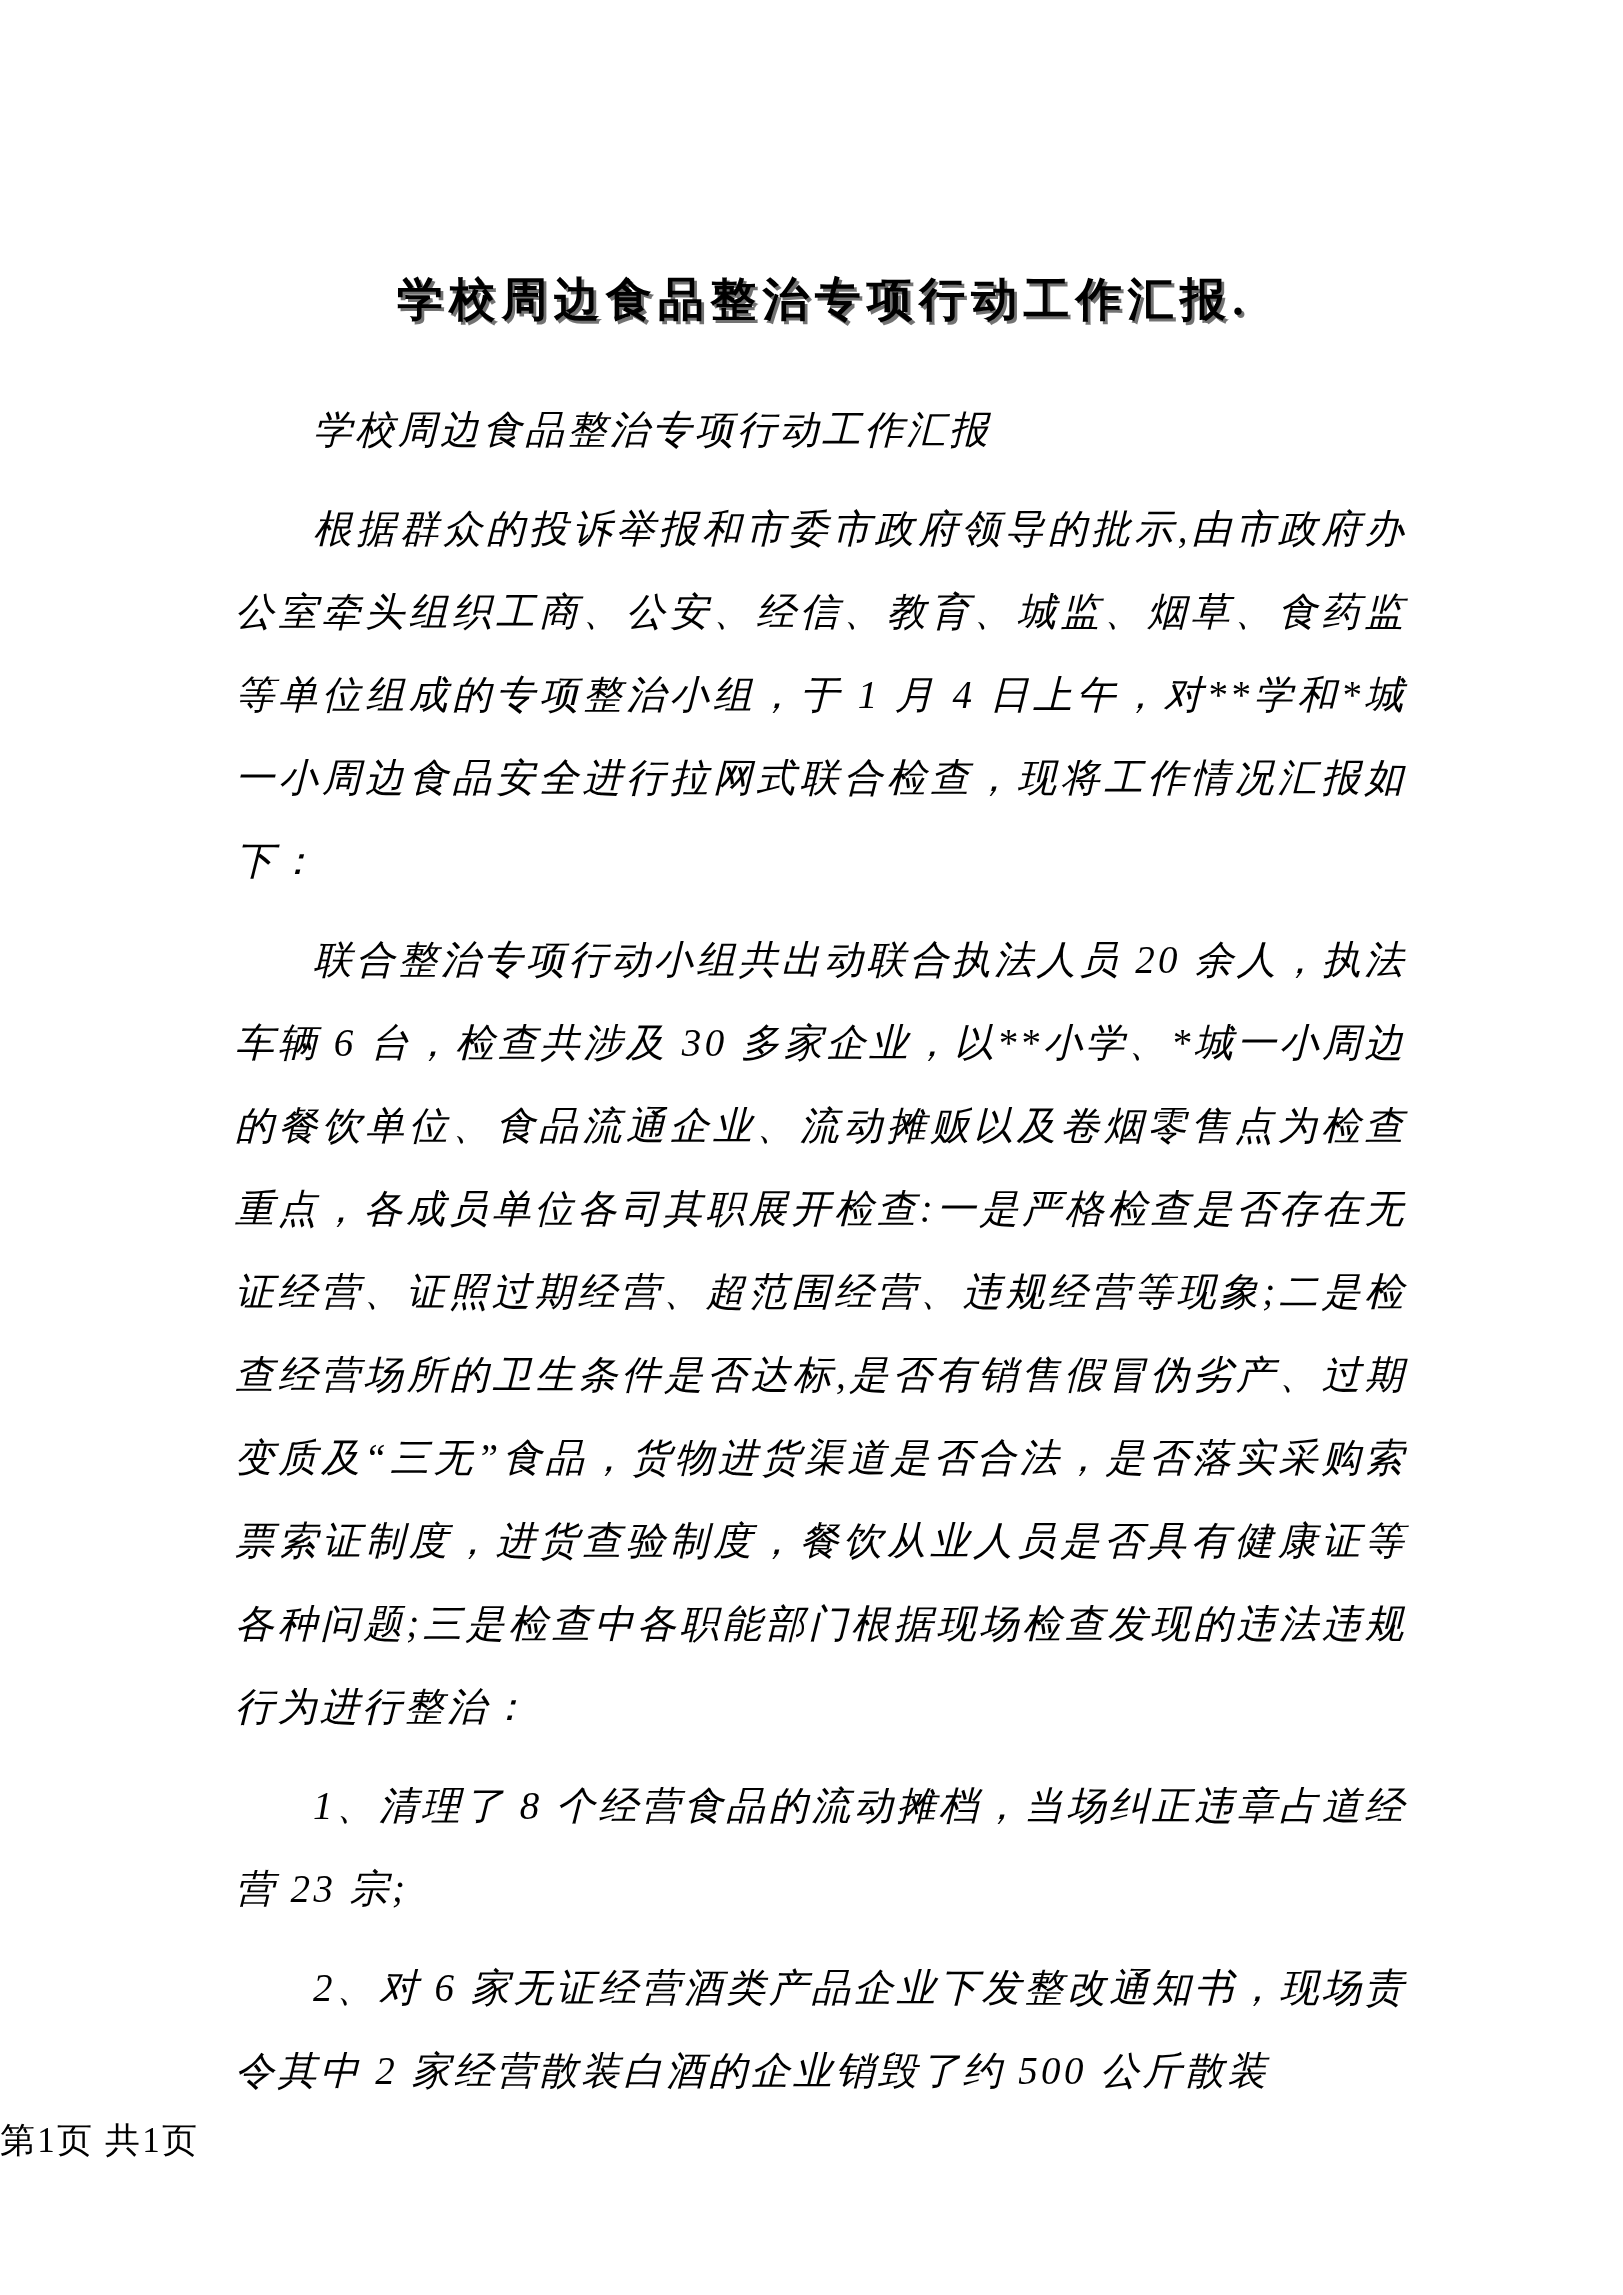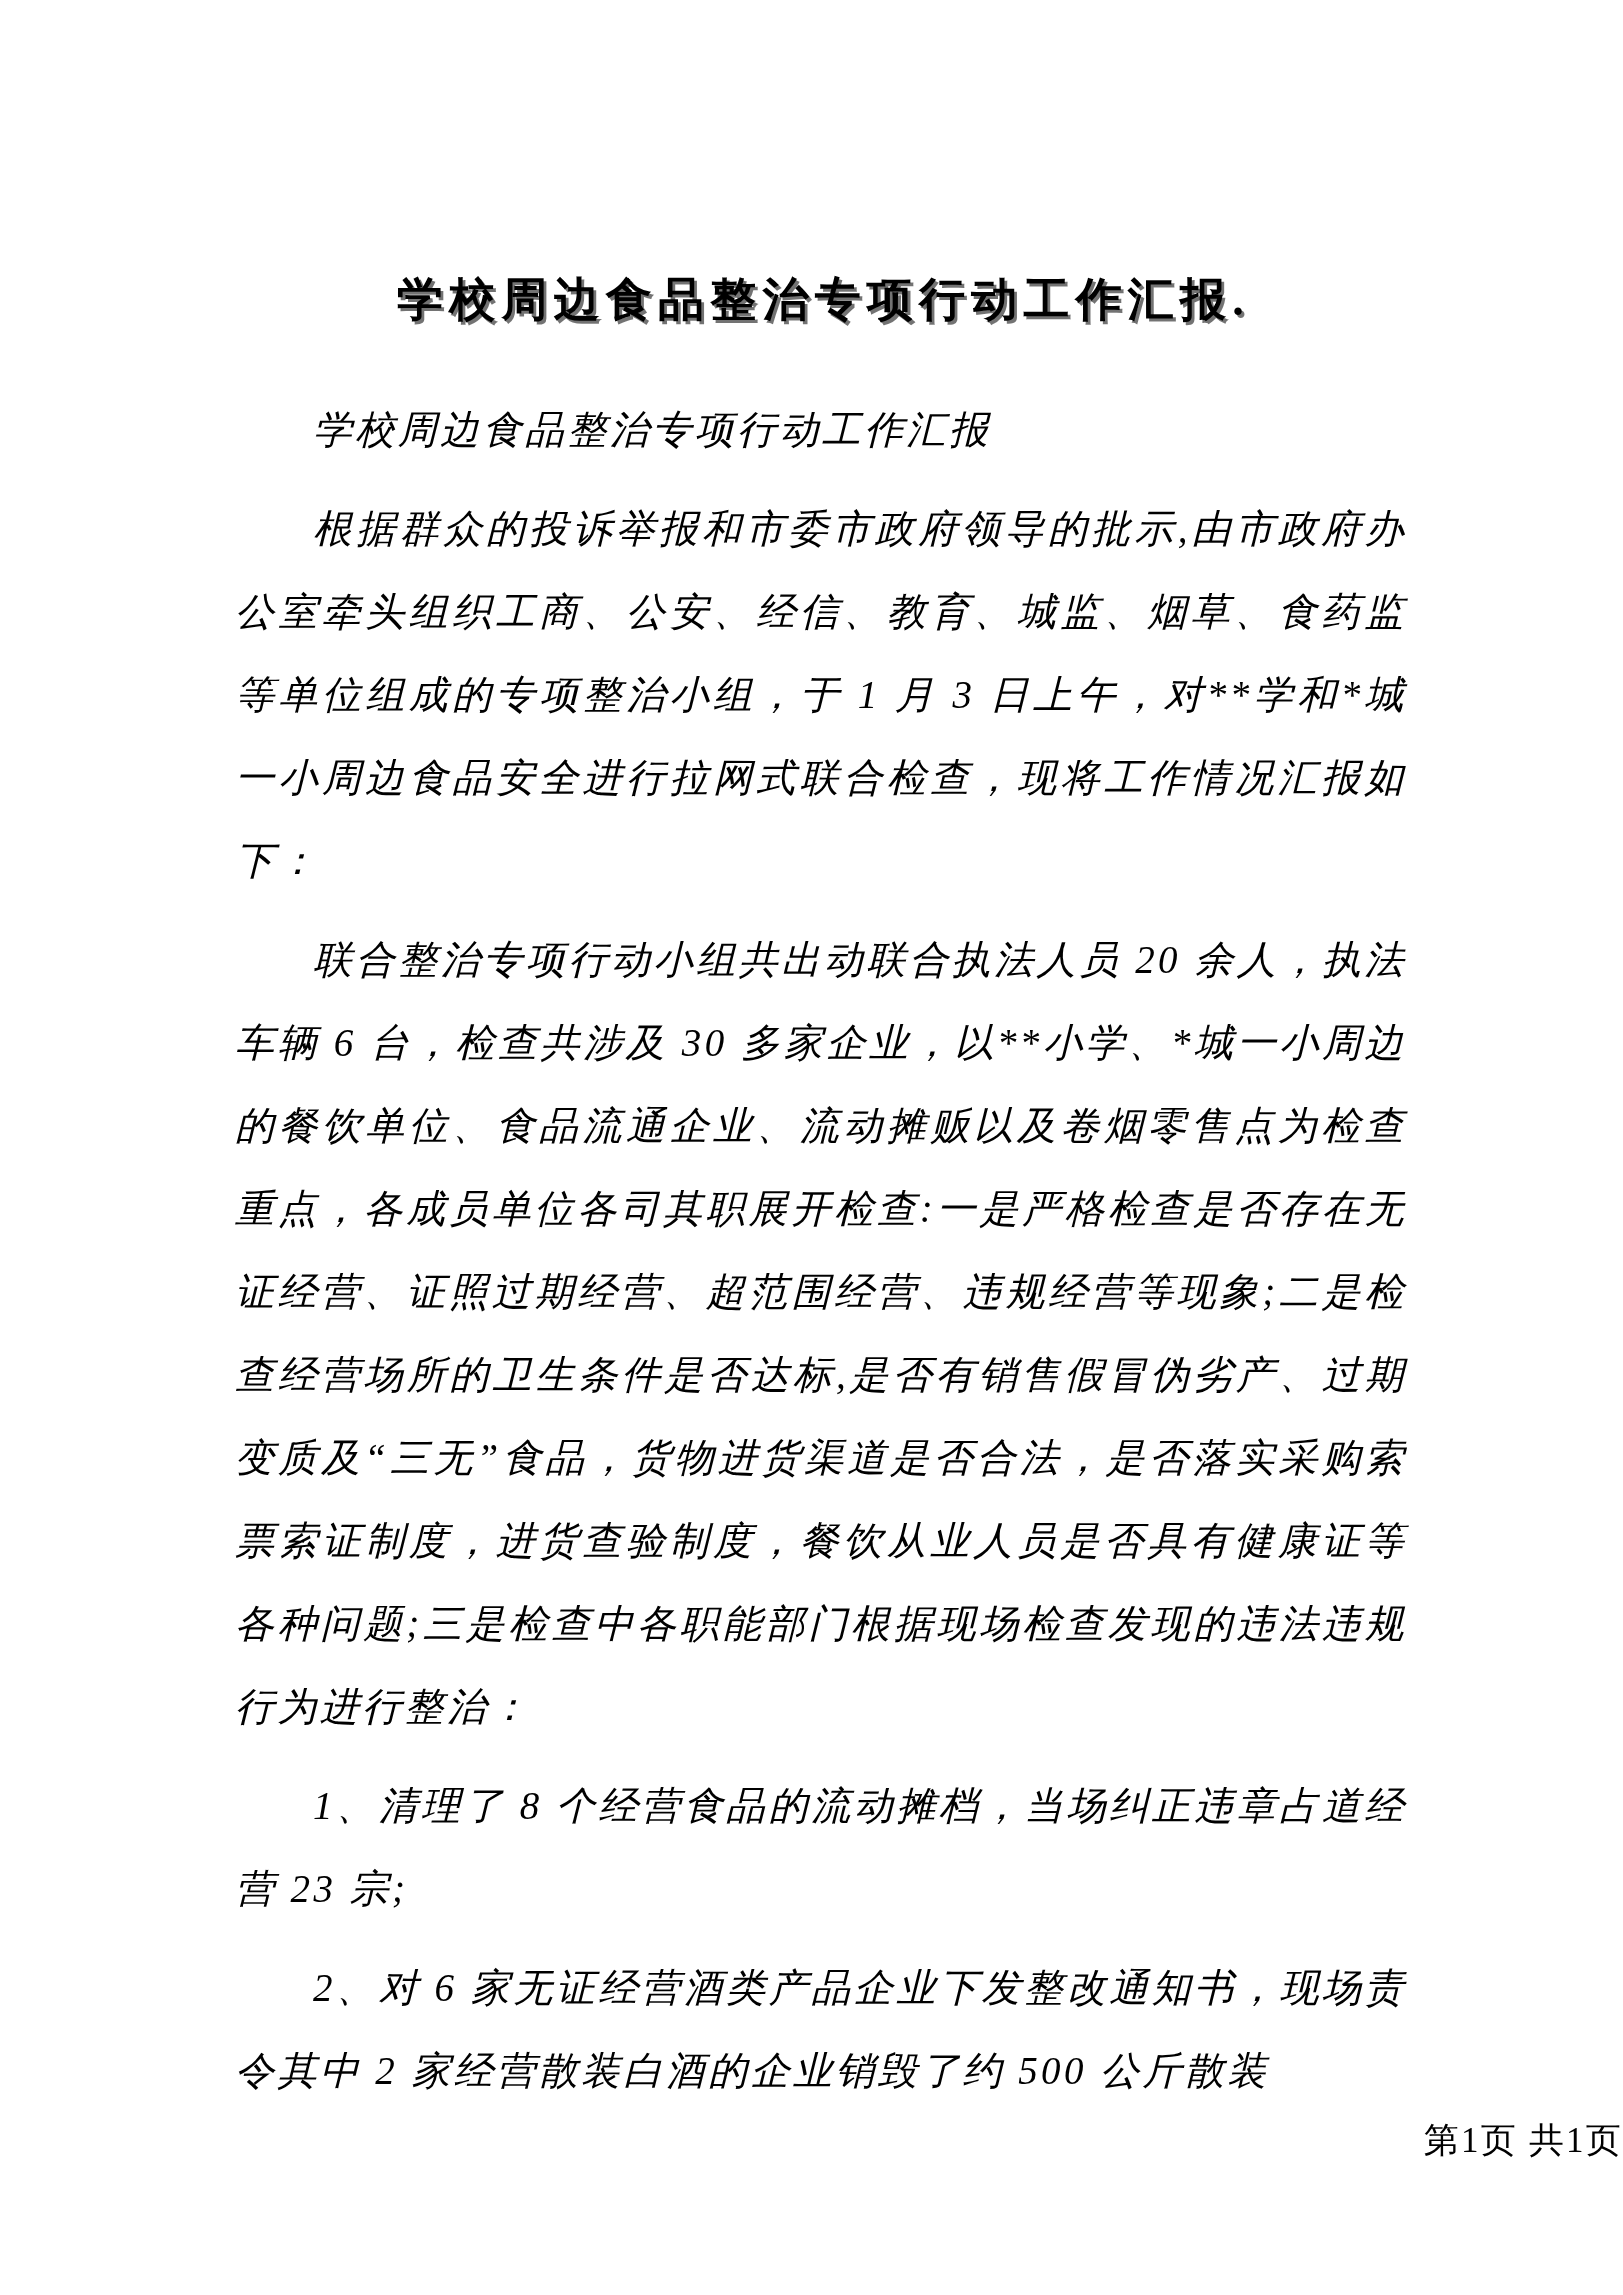--- a/index.html
+++ b/index.html
@@ -45,37 +45,37 @@
   .doc-body p {
     margin: 16px;
     padding: 0;
     text-indent: 2em;
   }
   .doc-footer {
     position: absolute;
     top: 2117px;
     left: 0;
     width: 100%;
-    text-align: right;
+    text-align: left;
     font-size: 35px;
     letter-spacing: 2.2px;
     font-style: normal;
     font-family: Liberation Serif, serif;
   }
 </style>
 </head>
 <body>
 
 <div class="page">
 
   <div class="doc-title">学校周边食品整治专项行动工作汇报.</div>
 
   <div class="doc-body">
     <p>学校周边食品整治专项行动工作汇报</p>
-    <p>根据群众的投诉举报和市委市政府领导的批示,由市政府办公室牵头组织工商、公安、经信、教育、城监、烟草、食药监等单位组成的专项整治小组，于 1 月 3 日上午，对**学和*城一小周边食品安全进行拉网式联合检查，现将工作情况汇报如下：</p>
+    <p>根据群众的投诉举报和市委市政府领导的批示,由市政府办公室牵头组织工商、公安、经信、教育、城监、烟草、食药监等单位组成的专项整治小组，于 1 月 4 日上午，对**学和*城一小周边食品安全进行拉网式联合检查，现将工作情况汇报如下：</p>
     <p>联合整治专项行动小组共出动联合执法人员 20 余人，执法车辆 6 台，检查共涉及 30 多家企业，以**小学、*城一小周边的餐饮单位、食品流通企业、流动摊贩以及卷烟零售点为检查重点，各成员单位各司其职展开检查:一是严格检查是否存在无证经营、证照过期经营、超范围经营、违规经营等现象;二是检查经营场所的卫生条件是否达标,是否有销售假冒伪劣产、过期变质及“三无”食品，货物进货渠道是否合法，是否落实采购索票索证制度，进货查验制度，餐饮从业人员是否具有健康证等各种问题;三是检查中各职能部门根据现场检查发现的违法违规行为进行整治：</p>
     <p>1、清理了 8 个经营食品的流动摊档，当场纠正违章占道经营 23 宗;</p>
     <p>2、对 6 家无证经营酒类产品企业下发整改通知书，现场责令其中 2 家经营散装白酒的企业销毁了约 500 公斤散装</p>
   </div>
 
   <div class="doc-footer">第1页 共1页</div>
 
 </div>
 
 

